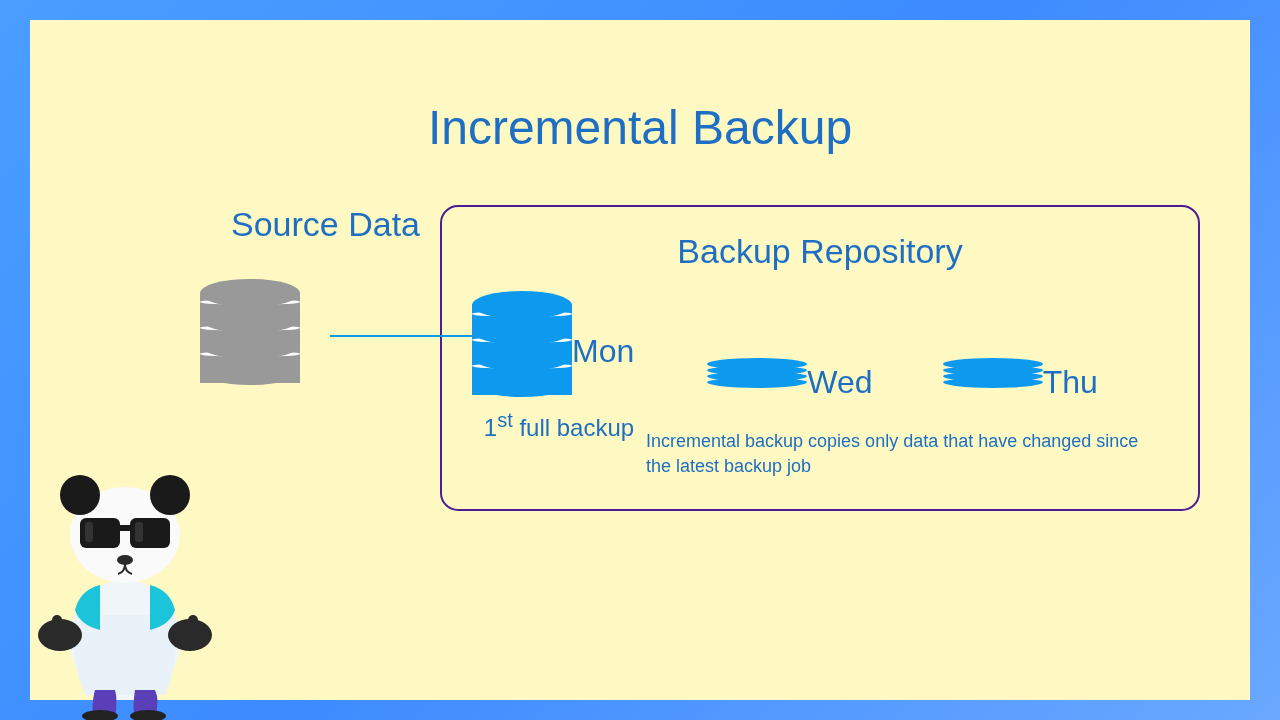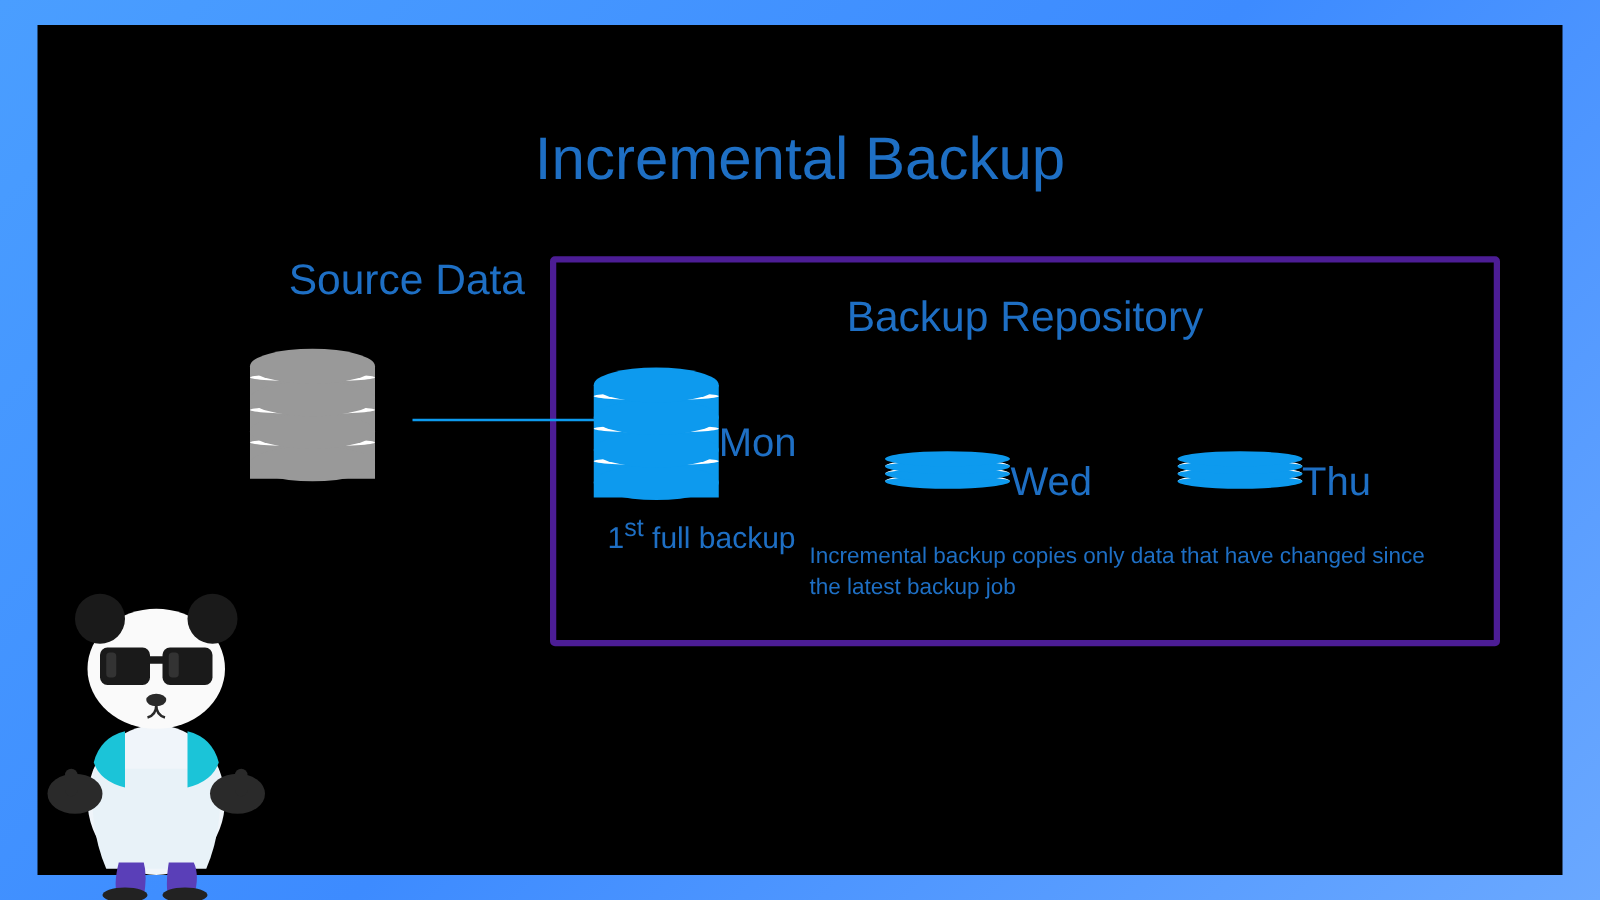--- a/index.html
+++ b/index.html
@@ -10,21 +10,21 @@
   font-family: 'Segoe UI', Arial, sans-serif;
   position: relative;
   overflow: hidden;
 }
 .slide {
   position: absolute;
   top: 20px;
   left: 30px;
   right: 30px;
   bottom: 20px;
-  background: #000000;
+  background: #fef9c3;
   padding: 40px 50px;
 }
 .title {
   text-align: center;
   font-size: 48px;
   color: #1e6fc4;
   font-weight: 400;
   margin-top: 40px;
   margin-bottom: 50px;
 }
@@ -39,22 +39,22 @@
   text-align: right;
 }
 .source-title {
   font-size: 34px;
   color: #1e6fc4;
   font-weight: 400;
   margin-bottom: 35px;
 }
 .repo-box {
   flex: 1;
-  border: 5px solid #4c1d95;
-  border-radius: 4px;
+  border: 2px solid #4c1d95;
+  border-radius: 18px;
   padding: 25px 30px 30px 30px;
 }
 .repo-title {
   text-align: center;
   font-size: 34px;
   color: #1e6fc4;
   font-weight: 400;
   margin-bottom: 20px;
 }
 .days-row {

